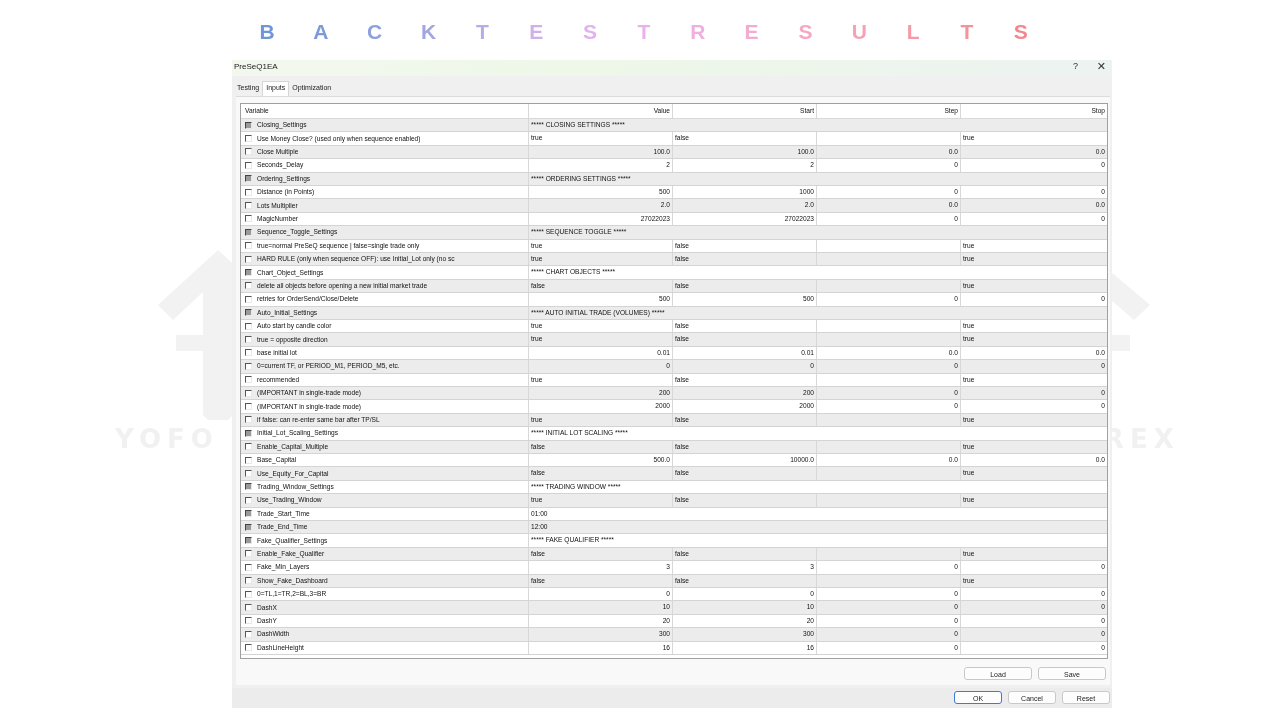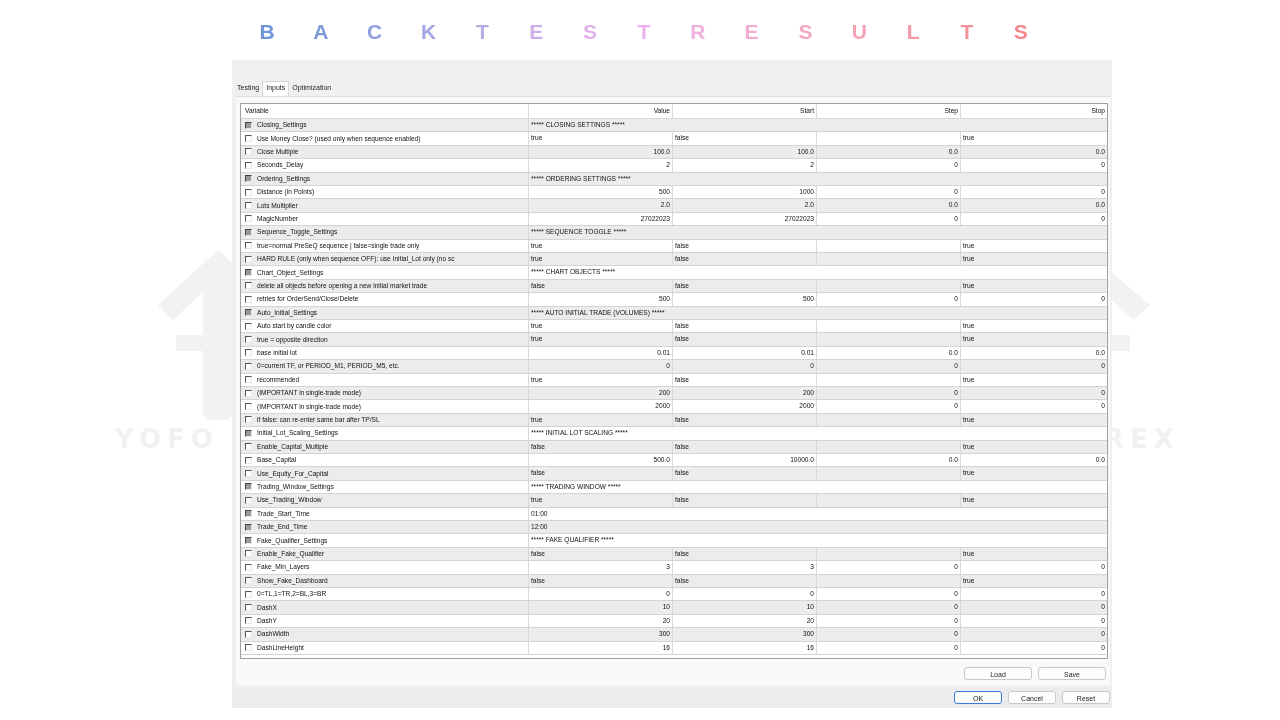--- a/index.html
+++ b/index.html
@@ -75,20 +75,25 @@
 
 <div class="wm" style="left:1020px;top:250px;">
   <svg width="130" height="170" viewBox="0 0 130 170">
     <polygon points="65,0 130,55 114,70 82,42 82,165 65,180 48,165 48,42 16,70 0,55" fill="#f2f2f2"></polygon>
     <rect x="20" y="85" width="90" height="16" fill="#f2f2f2"></rect>
   </svg>
 </div>
 <div class="wm-text" style="left:1000px;top:424px;">YOFOREX</div>
 
 <div class="window">
+  <div class="titlebar">
+    <span class="title">PreSeQ1EA</span>
+    <span class="help">?</span>
+    <span class="close">✕</span>
+  </div>
 
   <div class="tabs">
     <div class="tab">Testing</div>
     <div class="tab active">Inputs</div>
     <div class="tab">Optimization</div>
   </div>
 
   <div class="panel">
     <div class="grid" id="grid">
       <div class="hdr">

